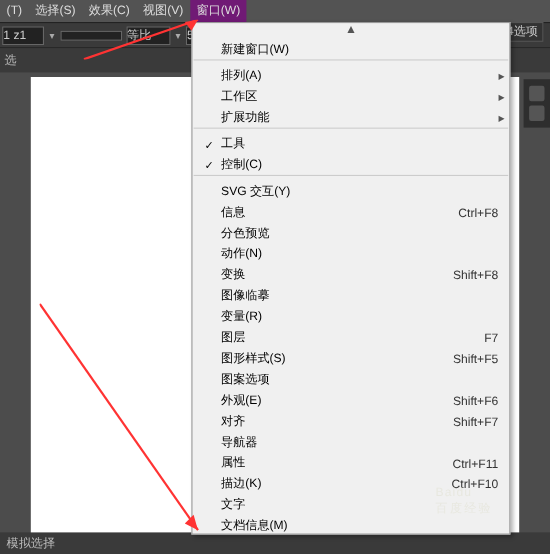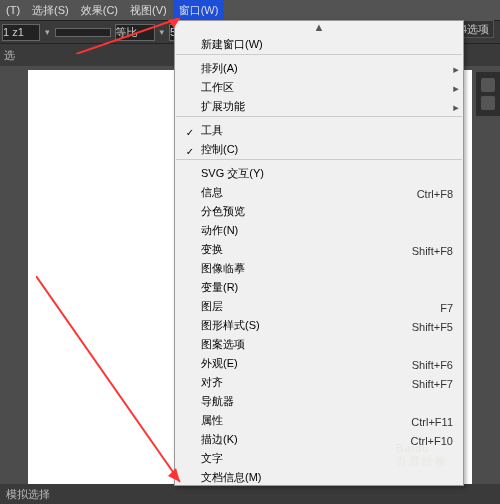--- a/index.html
+++ b/index.html
@@ -1,19 +1,19 @@
 <!DOCTYPE html>
 <html><head>
 <meta charset="utf-8">
 <style>
 * { margin:0; padding:0; box-sizing:border-box; font-family:"Microsoft YaHei",SimSun,sans-serif; font-size:11px; }
 body { background:#4a4a4a; width:500px; height:504px; overflow:hidden; position:relative; }
 .menubar { background:#535353; height:20px; display:flex; align-items:center; color:#ddd; }
 .menubar .mi { padding:0 6px; height:20px; line-height:20px; }
-.menubar .mi.active { background:#1d4ed8; }
+.menubar .mi.active { background:#701a75; }
 .toolbar { background:#3a3a3a; height:24px; display:flex; align-items:center; color:#ccc; border-top:1px solid #222; border-bottom:1px solid #222; }
 .toolbar .box { background:#222; border:1px solid #666; height:17px; width:38px; margin:0 2px; color:#ccc; line-height:15px; }
 .toolbar .line { background:#222; border:1px solid #666; height:9px; width:56px; margin:0 2px; }
 .toolbar .carat { color:#aaa; margin:0 3px; font-size:9px; }
 .tabbar { background:#3a3a3a; height:22px; color:#bbb; padding-left:4px; line-height:22px; }
 .canvas-area { background:#4c4c4c; position:absolute; top:66px; left:0; right:0; bottom:20px; }
 .canvas { background:#fff; position:absolute; top:4px; left:28px; width:444px; height:430px; }
 .side-tab { position:absolute; right:0; top:6px; width:24px; height:44px; background:#2e2e2e; display:flex; flex-direction:column; align-items:center; padding-top:4px; }
 .side-tab .dot { width:14px; height:14px; background:#555; border-radius:2px; margin:2px 0; }
 .statusbar { position:absolute; bottom:0; left:0; right:0; height:20px; background:#3a3a3a; color:#bbb; line-height:20px; padding-left:6px; }

